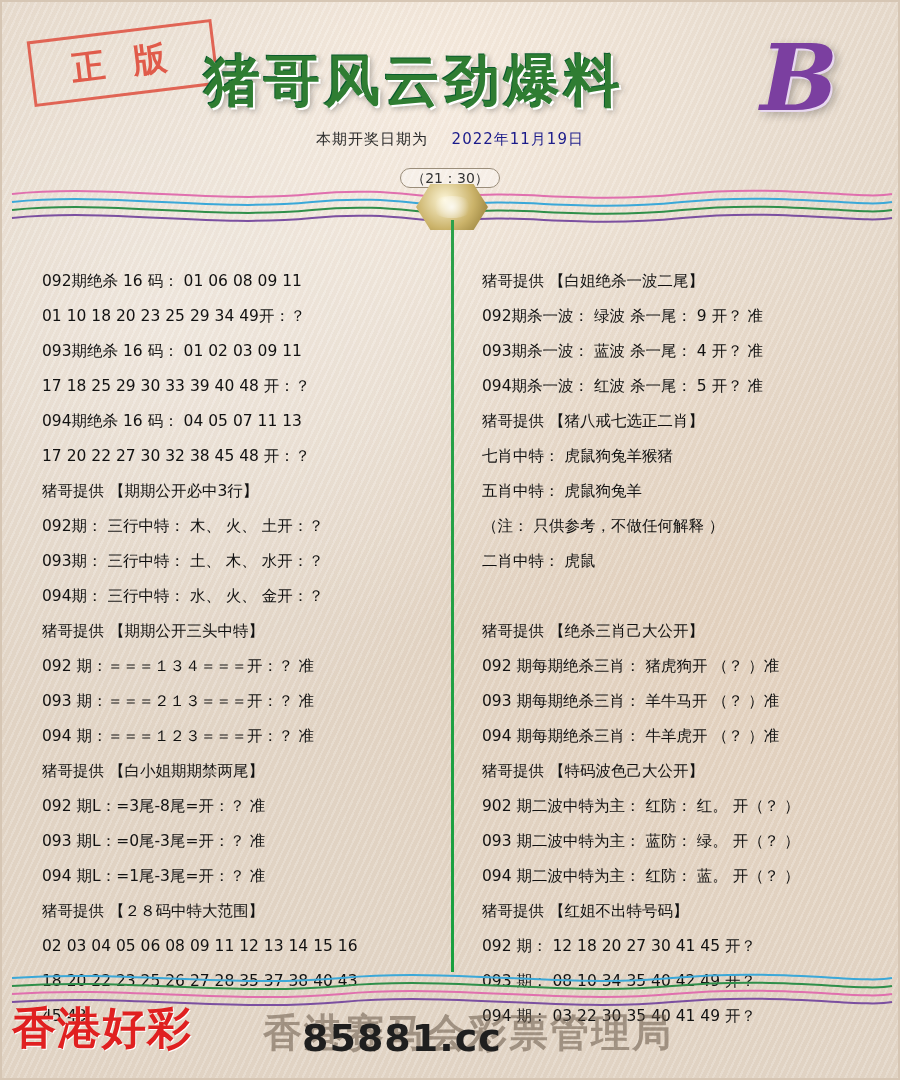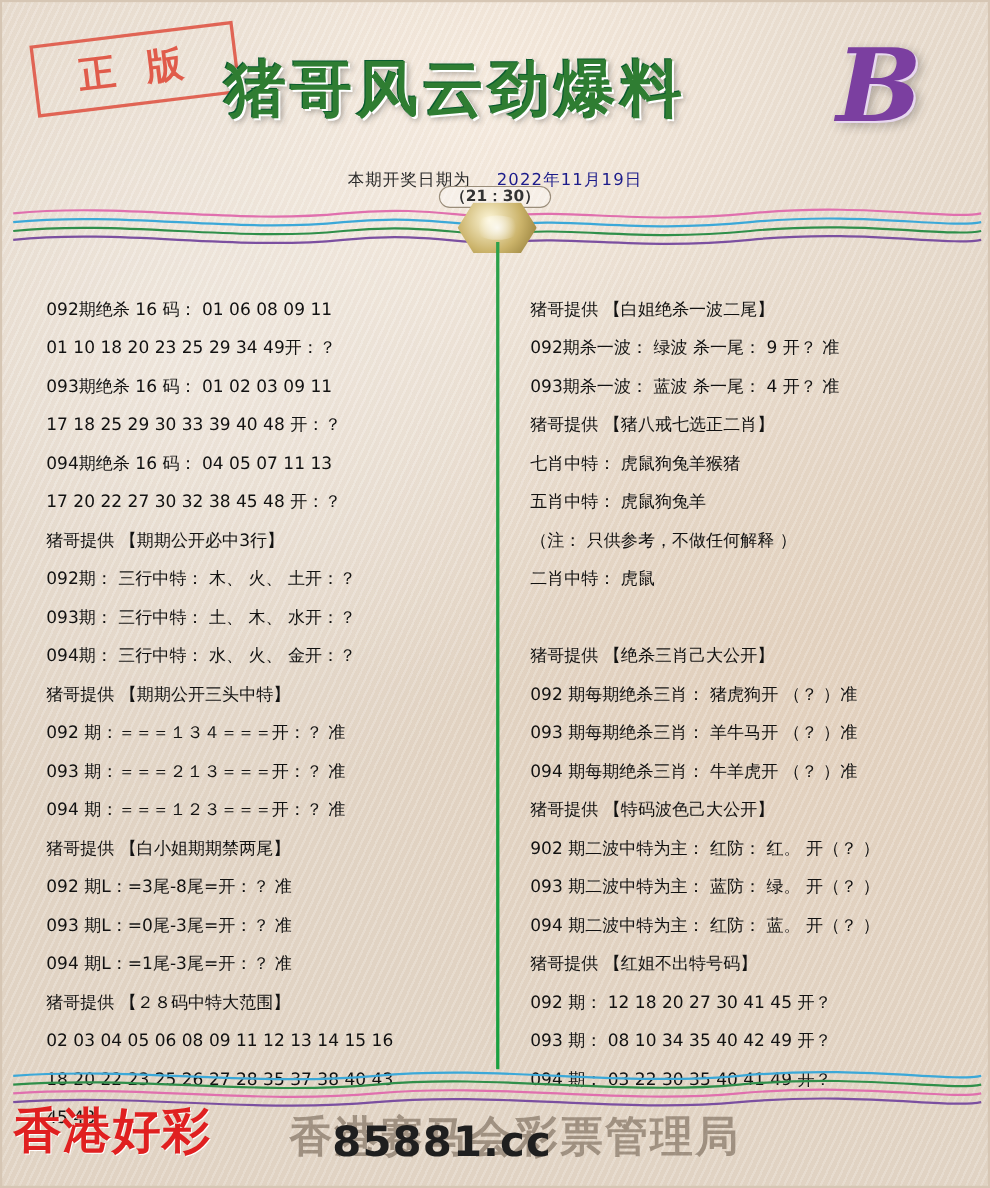--- a/index.html
+++ b/index.html
@@ -50,28 +50,28 @@
     display:flex;align-items:center;margin-left:12px;
   }
   .letter-b{
     position:absolute;right:60px;top:22px;
     font-size:92px;font-weight:bold;font-style:italic;
     font-family:"DejaVu Serif","Liberation Serif",serif;
     color:#7b3fa0;
     text-shadow:2px 2px 0 #e8d8f0, 4px 4px 10px rgba(0,0,0,.3);
   }
   .subline{
-    position:absolute;left:0;right:0;top:152px;
+    position:absolute;left:0;right:0;top:128px;
     text-align:center;font-size:15px;color:#2b2b2b;
     letter-spacing:1px;
   }
   .subline .date{color:#1b1b8a;}
   .timebadge{
     position:absolute;left:0;right:0;top:168px;text-align:center;
-    font-size:14px;color:#333;font-weight:bold;
+    font-size:14px;color:#333;
   }
   .timebadge span{
     border:1px solid #9a8d7a;border-radius:10px;padding:1px 10px;
     background:rgba(255,255,255,.35);
   }
 
   
   .waves{position:absolute;left:0;top:178px;width:900px;height:48px;}
   .gem{
     position:absolute;left:414px;top:182px;width:72px;height:46px;
@@ -177,20 +177,21 @@
     <div class="row hd">猪哥提供   【２８码中特大范围】</div>
     <div class="row">02 03 04 05 06 08 09 11 12 13 14 15 16</div>
     <div class="row">18 20 22 23 25 26 27 28 35 37 38 40 43</div>
     <div class="row">45 48</div>
   </div>
 
   <div class="col right">
     <div class="row hd">猪哥提供   【白姐绝杀一波二尾】</div>
     <div class="row">092期杀一波：    绿波  杀一尾：   9 开？ 准</div>
     <div class="row">093期杀一波：    蓝波  杀一尾：   4 开？ 准</div>
+    <div class="row">094期杀一波：    红波  杀一尾：   5 开？ 准</div>
     <div class="row hd">猪哥提供   【猪八戒七选正二肖】</div>
     <div class="row">七肖中特：    虎鼠狗兔羊猴猪</div>
     <div class="row">五肖中特：    虎鼠狗兔羊</div>
     <div class="row">（注：  只供参考，不做任何解释 ）</div>
     <div class="row">二肖中特：    虎鼠</div>
     <div class="row"></div>
     <div class="row hd">猪哥提供   【绝杀三肖己大公开】</div>
     <div class="row">092 期每期绝杀三肖：    猪虎狗开 （？ ）准</div>
     <div class="row">093 期每期绝杀三肖：    羊牛马开 （？ ）准</div>
     <div class="row">094 期每期绝杀三肖：    牛羊虎开 （？ ）准</div>

